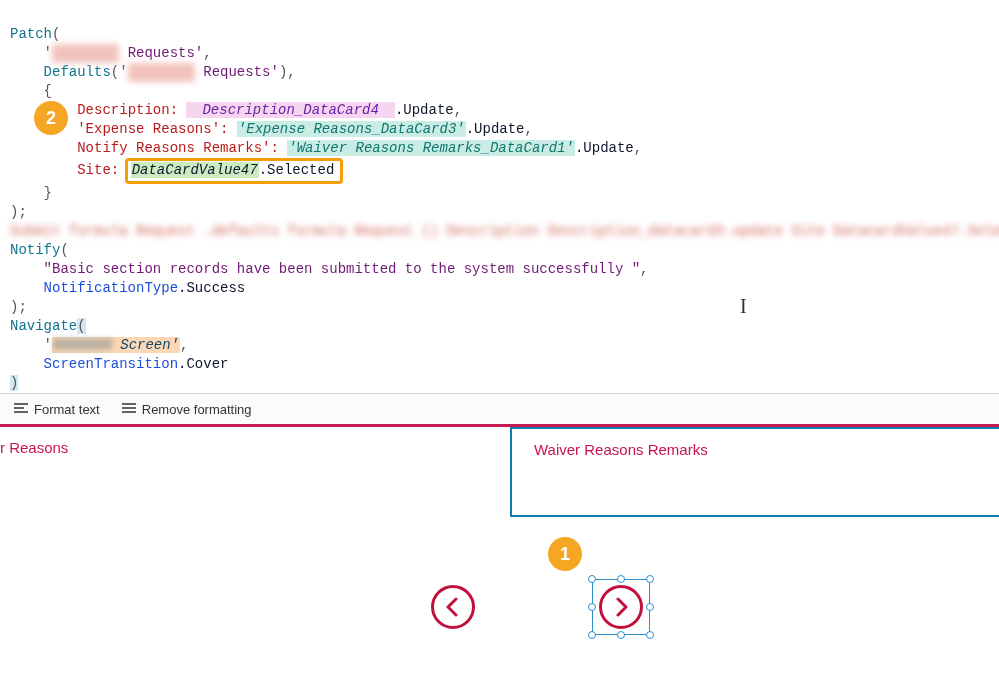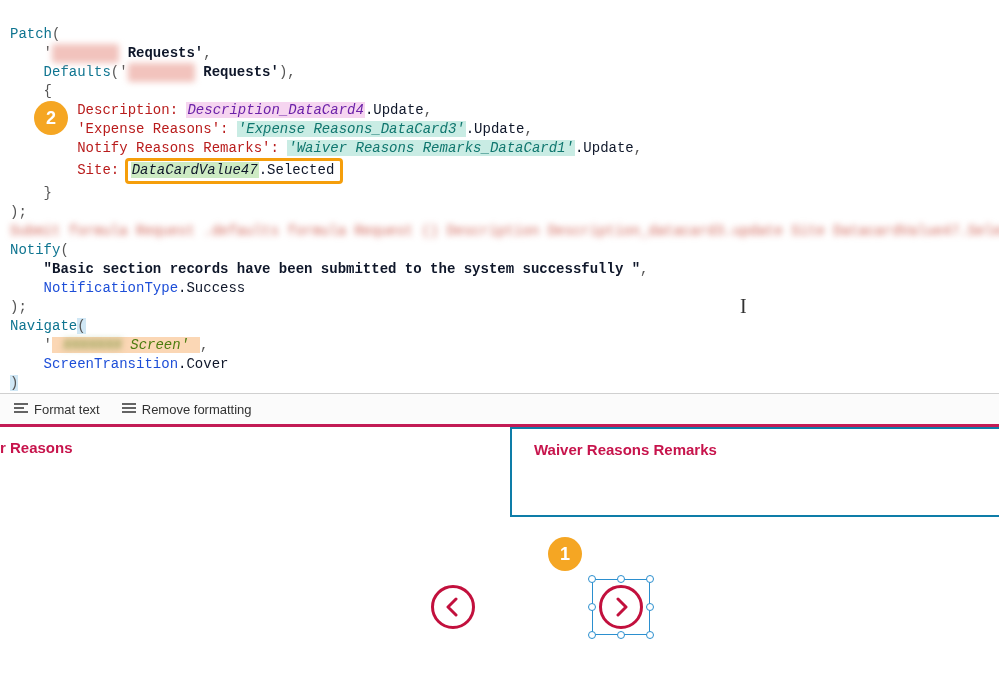--- a/index.html
+++ b/index.html
@@ -12,31 +12,31 @@
     font-family: Consolas, "Courier New", monospace;
     font-size: 14px;
     line-height: 19px;
     white-space: pre;
     background: #ffffff;
     position: relative;
     color: #333;
   }
 
   .kw-func   { color: #0e7490; }   
-  .str-lit   { color: #0f172a; font-weight: bold; }   
+  .str-lit   { color: #701a75; }   
   .prop      { color: #b91c1c; }   
   .obj       { color: #1d4ed8; }   
   .mem       { color: #0f172a; }      
   .brace     { color: #555; }
 
   
-  .hl-pink  { background: #f6d5f0; font-style: italic; color:#6b21a8; padding:0 1px;}
+  .hl-pink  { background: #f6d5f0; font-style: italic; color:#6b21a8; padding:0 16px;}
   .hl-teal  { background: #c9ece4; font-style: italic; color:#0f766e; padding:0 1px;}
   .hl-green { background: #cdebc3; font-style: italic; color:#0f172a; padding:0 1px;}
-  .hl-peach { background: #fbd7b5; font-style: italic; color:#4d7c0f; padding:0 11px;}
+  .hl-peach { background: #fbd7b5; font-style: italic; color:#0c4a6e; padding:0 1px;}
 
   
   .blur { filter: blur(3px); display:inline-block; }
   .blur-reddish { background:#f2c3bd; color:#f2c3bd; border-radius:2px; }
   .blur-row { filter: blur(3px); color:#d06255; }
 
   
   .orange-box {
     border: 3px solid #f59e0b;
     border-radius: 4px;
@@ -84,21 +84,21 @@
   .tb-icon svg { display:block; }
 
   
   .cards-row {
     display: flex;
     height: 90px;
   }
   .card-left, .card-right { padding: 12px 16px 16px 0; }
   .card-left { width: 510px; padding-left: 0; }
   .card-right { flex:1; padding-left: 22px; border: 2px solid #0e7da8; border-right:none; }
-  .card-label { color: #c7144c; font-size: 15px; font-weight: 700; margin-bottom: 28px; }
+  .card-label { color: #c7144c; font-size: 15px; font-weight: 400; margin-bottom: 28px; }
 
   .dropdown {
     height: 34px;
     border: 1px solid #666;
     display:flex; align-items:center; justify-content:space-between;
     padding: 0 10px;
     font-size: 15px;
     color:#333;
     background:#f3f3f3;
     border-left:none;

